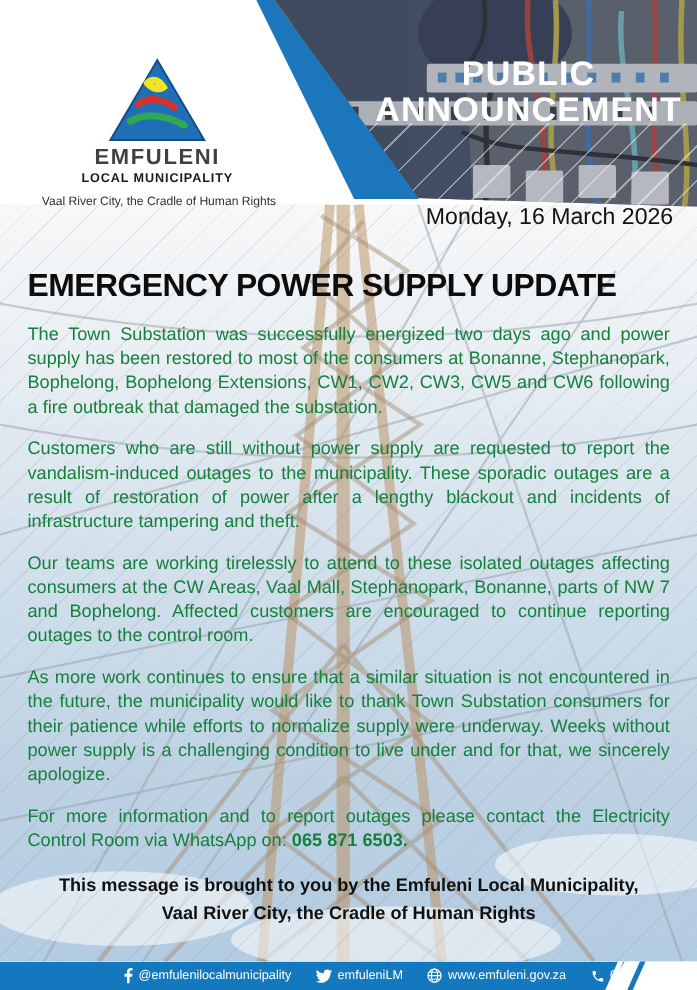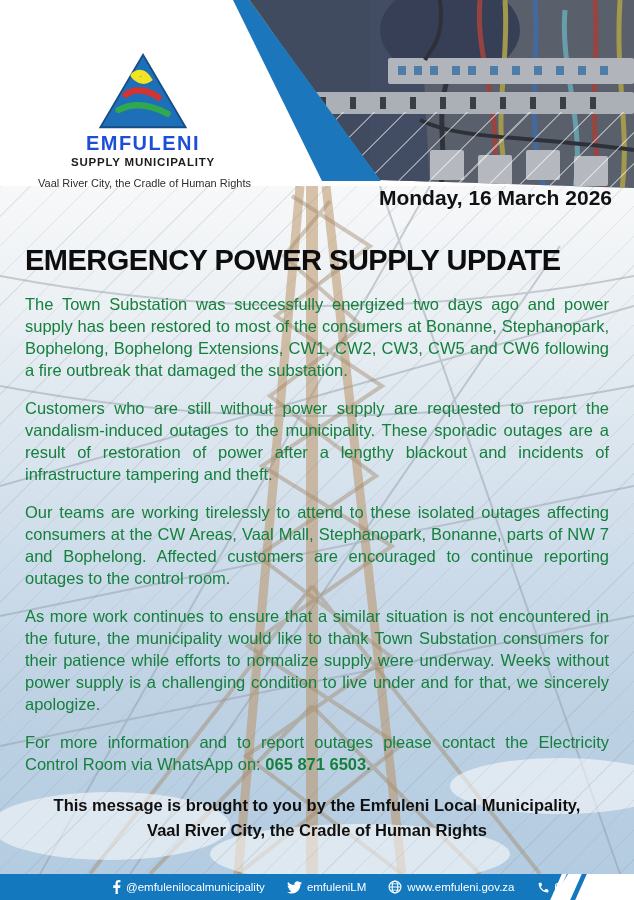--- a/index.html
+++ b/index.html
@@ -39,28 +39,28 @@
   }
   .hero-banner {
     position:absolute; top:50px; right:14px; text-align:center;
     color:#ffffff; font-weight:bold; letter-spacing:1px; line-height:33px;
     font-size:31px; text-transform:uppercase;
   }
 
   
   .logo { position:absolute; left:38px; top:52px; width:210px; text-align:center; }
   .logo svg { display:block; margin:0 auto 2px auto; }
-  .logo-name { font-size:20px; font-weight:bold; letter-spacing:1.5px; color:#1d4ed8; }
+  .logo-name { font-size:20px; font-weight:bold; letter-spacing:1.5px; color:#404040; }
   .logo-sub  { font-size:11.5px; font-weight:bold; letter-spacing:0.8px; color:#1c1c1c; margin-top:1px; }
   .logo-tagline { font-size:11px; color:#2e2e2e; margin-top:9px; white-space:nowrap; }
 
   
   .date-banner {
     position:absolute; top:186px; right:22px;
-    font-size:21px; font-weight:bold; color:#111;
+    font-size:21px; font-weight:normal; color:#111;
   }
 
   
   .content { position:absolute; left:0; top:230px; width:634px; padding:0 25px; color:#1b1b1b; }
   .content h1 {
     font-size:29px; letter-spacing:-0.5px; color:#0d0d0d;
     margin:14px 0 4px 0; white-space:nowrap;
   }
   .content p {
     font-size:16.5px; line-height:22px; text-align:justify; margin-top:16px;
@@ -185,30 +185,34 @@
         </g>
         <g stroke="#2b2e33" stroke-width="4" fill="none">
           <path d="M420 120 C460 140 520 135 634 150"></path>
           <path d="M440 0 C445 40 430 50 425 60"></path>
         </g>
       </svg>
       <div class="photo-shade"></div>
       <div class="photo-hatch"></div>
     </div>
     <div class="hero-wedge"></div>
+    <div class="hero-banner">
+      <div>PUBLIC</div>
+      <div>ANNOUNCEMENT</div>
+    </div>
 
     <div class="logo">
       <svg width="92" height="78" viewBox="0 0 100 86">
         <path d="M50 3 L97 83 L3 83 Z" fill="#1e6fb7" stroke="#154e86" stroke-width="2"></path>
         <path d="M40 26 C46 20 52 24 56 30 C52 33 45 32 40 26" fill="none" stroke="#f2e422" stroke-width="7" stroke-linecap="round"></path>
         <path d="M31 47 C42 39 56 42 67 50" fill="none" stroke="#d63230" stroke-width="7" stroke-linecap="round"></path>
         <path d="M23 64 C40 55 60 59 77 68" fill="none" stroke="#2fa84f" stroke-width="7" stroke-linecap="round"></path>
       </svg>
       <div class="logo-name">EMFULENI</div>
-      <div class="logo-sub">SUPPLY MUNICIPALITY</div>
+      <div class="logo-sub">LOCAL MUNICIPALITY</div>
       <div class="logo-tagline">Vaal River City, the Cradle of Human Rights</div>
     </div>
   </div>
 
   <div class="date-banner">Monday, 16 March 2026</div>
 
   <div class="content">
     <h1>EMERGENCY POWER SUPPLY UPDATE</h1>
     <p>The Town Substation was successfully energized two days ago and power supply has been restored to most of the consumers at Bonanne, Stephanopark, Bophelong, Bophelong Extensions, CW1, CW2, CW3, CW5 and CW6 following a fire outbreak that damaged the substation.</p>
     <p>Customers who are still without power supply are requested to report the vandalism-induced outages to the municipality. These sporadic outages are a result of restoration of power after a lengthy blackout and incidents of infrastructure tampering and theft.</p>

